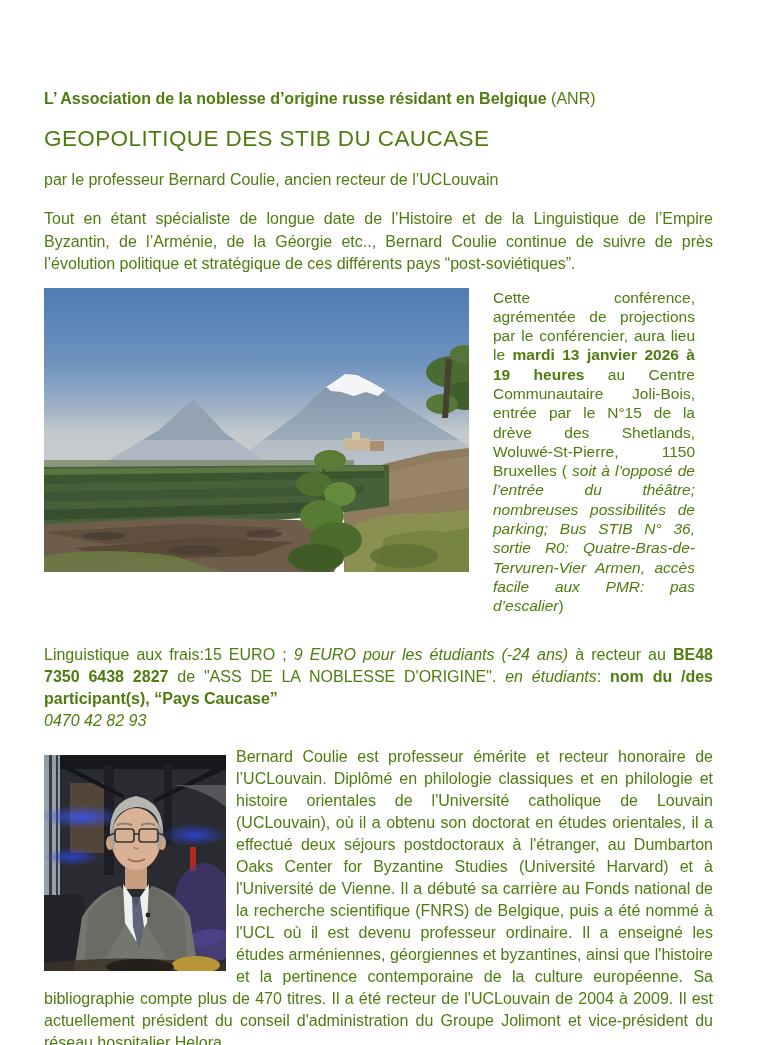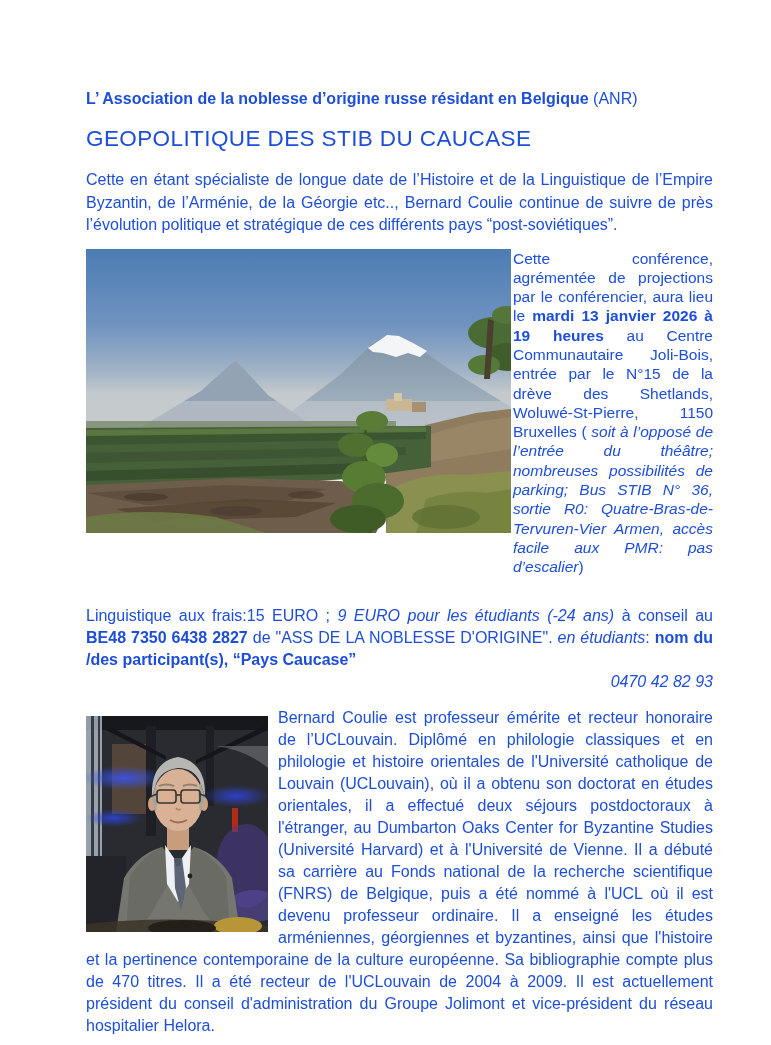--- a/index.html
+++ b/index.html
@@ -1,49 +1,50 @@
 <!DOCTYPE html>
 <html><head>
 <meta charset="utf-8">
 <style>
   html,body{margin:0;padding:0;background:#ffffff;}
   .page{
     width:771px;height:1045px;background:#ffffff;position:relative;
-    box-sizing:border-box;padding:88px 58px 0 86px;
-    font-family:"Liberation Sans", sans-serif;color:#1d4ed8;overflow:hidden;
+    box-sizing:border-box;padding:88px 58px 0 44px;
+    font-family:"Liberation Sans", sans-serif;color:#4d7c0f;overflow:hidden;
   }
   .org{font-size:16px;line-height:22px;}
   .b{font-weight:bold;}
   .i{font-style:italic;}
   .invite{font-size:16px;line-height:22px;}
   .title{font-size:22.5px;font-weight:400;letter-spacing:.4px;margin-top:16px;line-height:26px;}
   .speaker{font-size:16px;margin-top:17px;line-height:22px;}
   .intro{margin-top:17px;font-size:16px;line-height:22.5px;text-align:justify;}
   .event-row{margin-top:12px;display:flex;}
   .photo-landscape{width:425px;height:284px;flex:none;display:block;}
-  .event-text{margin-left:2px;width:202px;font-size:15.5px;line-height:19.3px;text-align:justify;}
+  .event-text{margin-left:24px;width:202px;font-size:15.5px;line-height:19.3px;text-align:justify;}
   .participation{margin-top:28px;font-size:16px;line-height:22px;text-align:justify;}
   .inscription{font-size:16px;line-height:22px;font-style:italic;padding-left:6px;}
   .email{text-decoration:underline;}
-  .phone{font-size:16px;line-height:22px;font-style:italic;text-align:right;}
+  .phone{font-size:16px;line-height:22px;font-style:italic;text-align:left;}
   .bio{margin-top:14px;font-size:16px;line-height:22px;text-align:justify;}
   .photo-portrait{float:left;width:182px;height:216px;margin:9px 10px 4px 0;display:block;}
 </style>
 </head>
 <body>
 
 <div class="page">
 
   <div class="org"><span class="b">L’ Association de la noblesse d’origine russe résidant en Belgique</span><span> (ANR)</span></div>
 
 
   <div class="title">GEOPOLITIQUE DES STIB DU CAUCASE</div>
 
-
-  <div class="intro">Cette en étant spécialiste de longue date de l’Histoire et de la Linguistique de l’Empire Byzantin, de l’Arménie, de la Géorgie etc.., Bernard Coulie continue de suivre de près l’évolution politique et stratégique de ces différents pays “post-soviétiques”.</div>
+  <div class="speaker">par le professeur Bernard Coulie, ancien recteur de l’UCLouvain</div>
+
+  <div class="intro">Tout en étant spécialiste de longue date de l’Histoire et de la Linguistique de l’Empire Byzantin, de l’Arménie, de la Géorgie etc.., Bernard Coulie continue de suivre de près l’évolution politique et stratégique de ces différents pays “post-soviétiques”.</div>
 
   <div class="event-row">
 
     <svg class="photo-landscape" viewBox="0 0 425 284" preserveAspectRatio="none">
       <defs>
         <linearGradient id="sky" x1="0" y1="0" x2="0" y2="1">
           <stop offset="0" stop-color="#4d7cb3"></stop>
           <stop offset="0.42" stop-color="#6f93bf"></stop>
           <stop offset="0.68" stop-color="#a2b3c6"></stop>
           <stop offset="0.8" stop-color="#c3c9cc"></stop>
@@ -116,21 +117,21 @@
         <ellipse cx="422" cy="108" rx="22" ry="14" fill="#3f5e2b"></ellipse>
         <ellipse cx="398" cy="116" rx="16" ry="10" fill="#557a38"></ellipse>
         <ellipse cx="420" cy="66" rx="14" ry="9" fill="#55753a"></ellipse>
         <path d="M402 70 L398 130 L404 130 L408 72 Z" fill="#4a4030"></path>
       </g>
     </svg>
 
     <div class="event-text"><span>Cette conférence, agrémentée de projections par le conférencier,  aura lieu le </span><span class="b">mardi 13 janvier 2026 à 19 heures</span><span> au Centre Communautaire Joli-Bois, entrée par le N°15 de la drève des Shetlands, Woluwé-St-Pierre, 1150 Bruxelles (</span><span class="i"> soit à l’opposé de l’entrée du théâtre; nombreuses possibilités de parking; Bus STIB N° 36, sortie R0: Quatre-Bras-de-Tervuren-Vier Armen, accès facile aux PMR: pas d’escalier</span><span>)</span></div>
   </div>
 
-  <div class="participation"><span>Linguistique aux frais:15 EURO ; </span><span class="i">9 EURO pour les étudiants (-24 ans)</span><span> à conseil au </span><span class="b">BE48 7350 6438 2827</span><span> de "ASS DE LA NOBLESSE D'ORIGINE". </span><span class="i">en étudiants</span><span>: </span><span class="b">nom du /des participant(s), “Pays Caucase”</span></div>
+  <div class="participation"><span>Linguistique aux frais:15 EURO ; </span><span class="i">9 EURO pour les étudiants (-24 ans)</span><span> à recteur au </span><span class="b">BE48 7350 6438 2827</span><span> de "ASS DE LA NOBLESSE D'ORIGINE". </span><span class="i">en étudiants</span><span>: </span><span class="b">nom du /des participant(s), “Pays Caucase”</span></div>
 
 
   <div class="phone">0470 42 82 93</div>
 
   <div class="bio">
     
     <svg class="photo-portrait" viewBox="0 0 182 216" preserveAspectRatio="none">
       <defs>
         <radialGradient id="glowL" cx="0.5" cy="0.5" r="0.5">
           <stop offset="0" stop-color="#3a52e8" stop-opacity="0.95"></stop>

